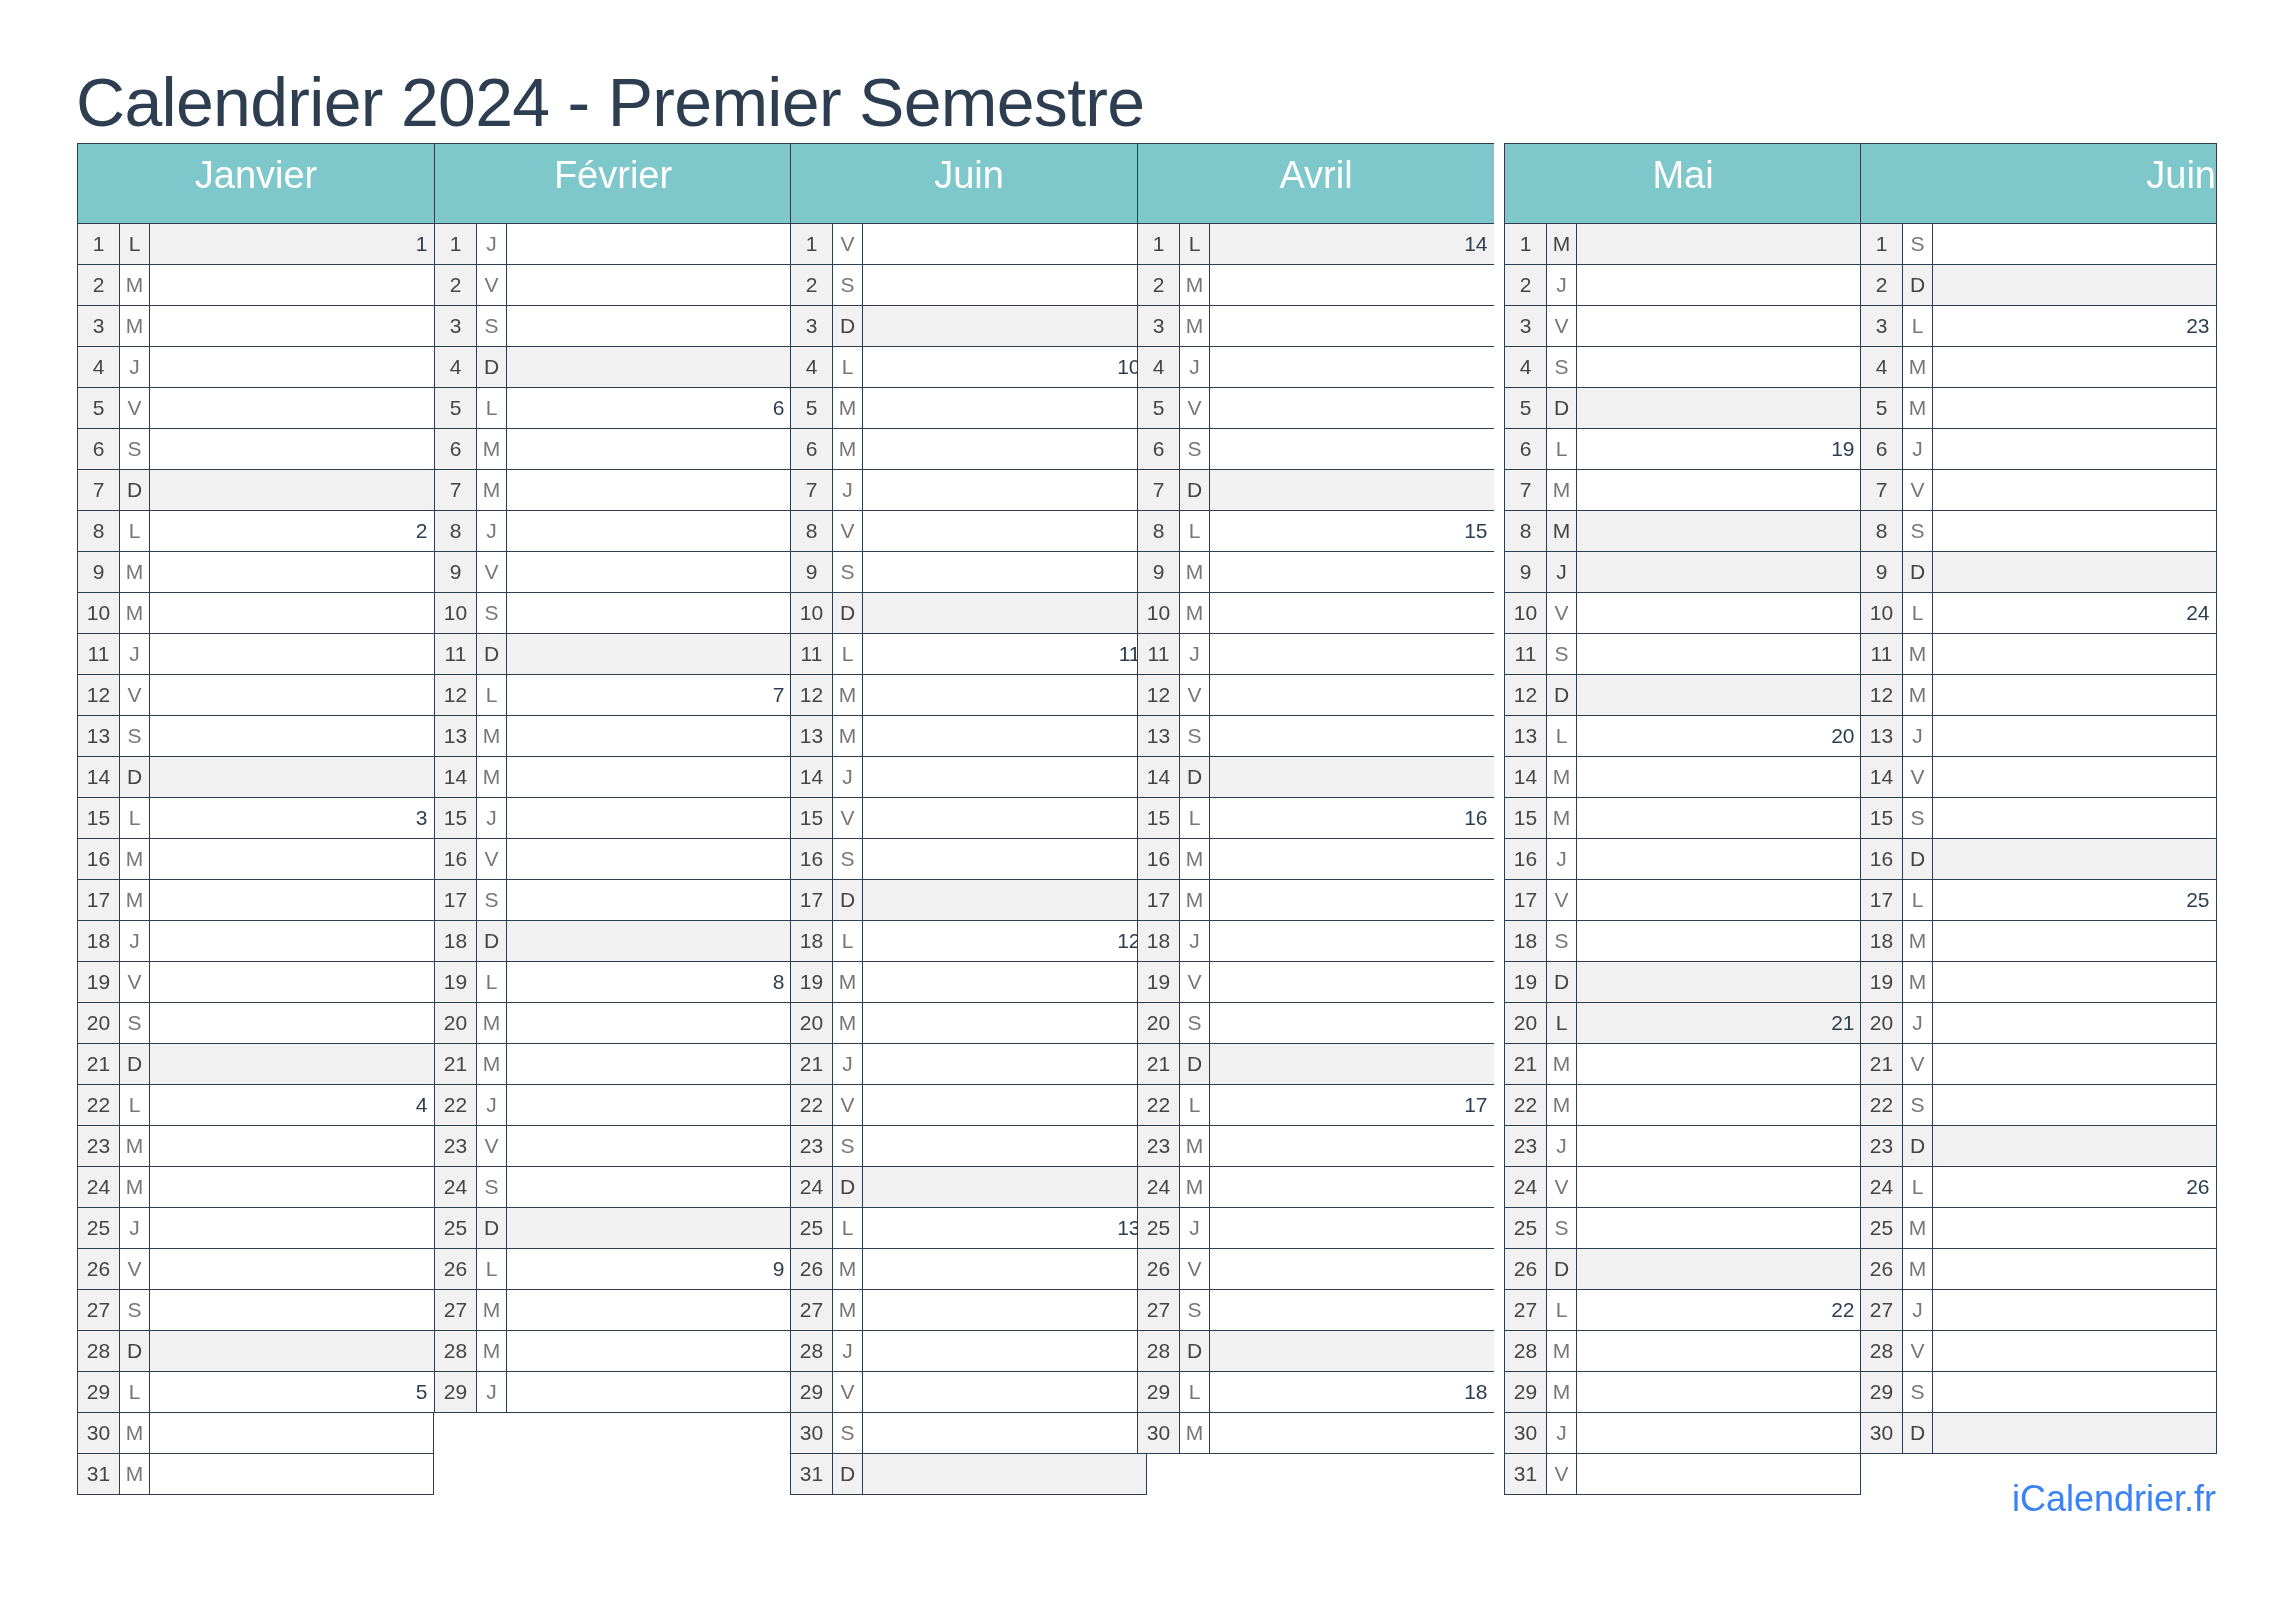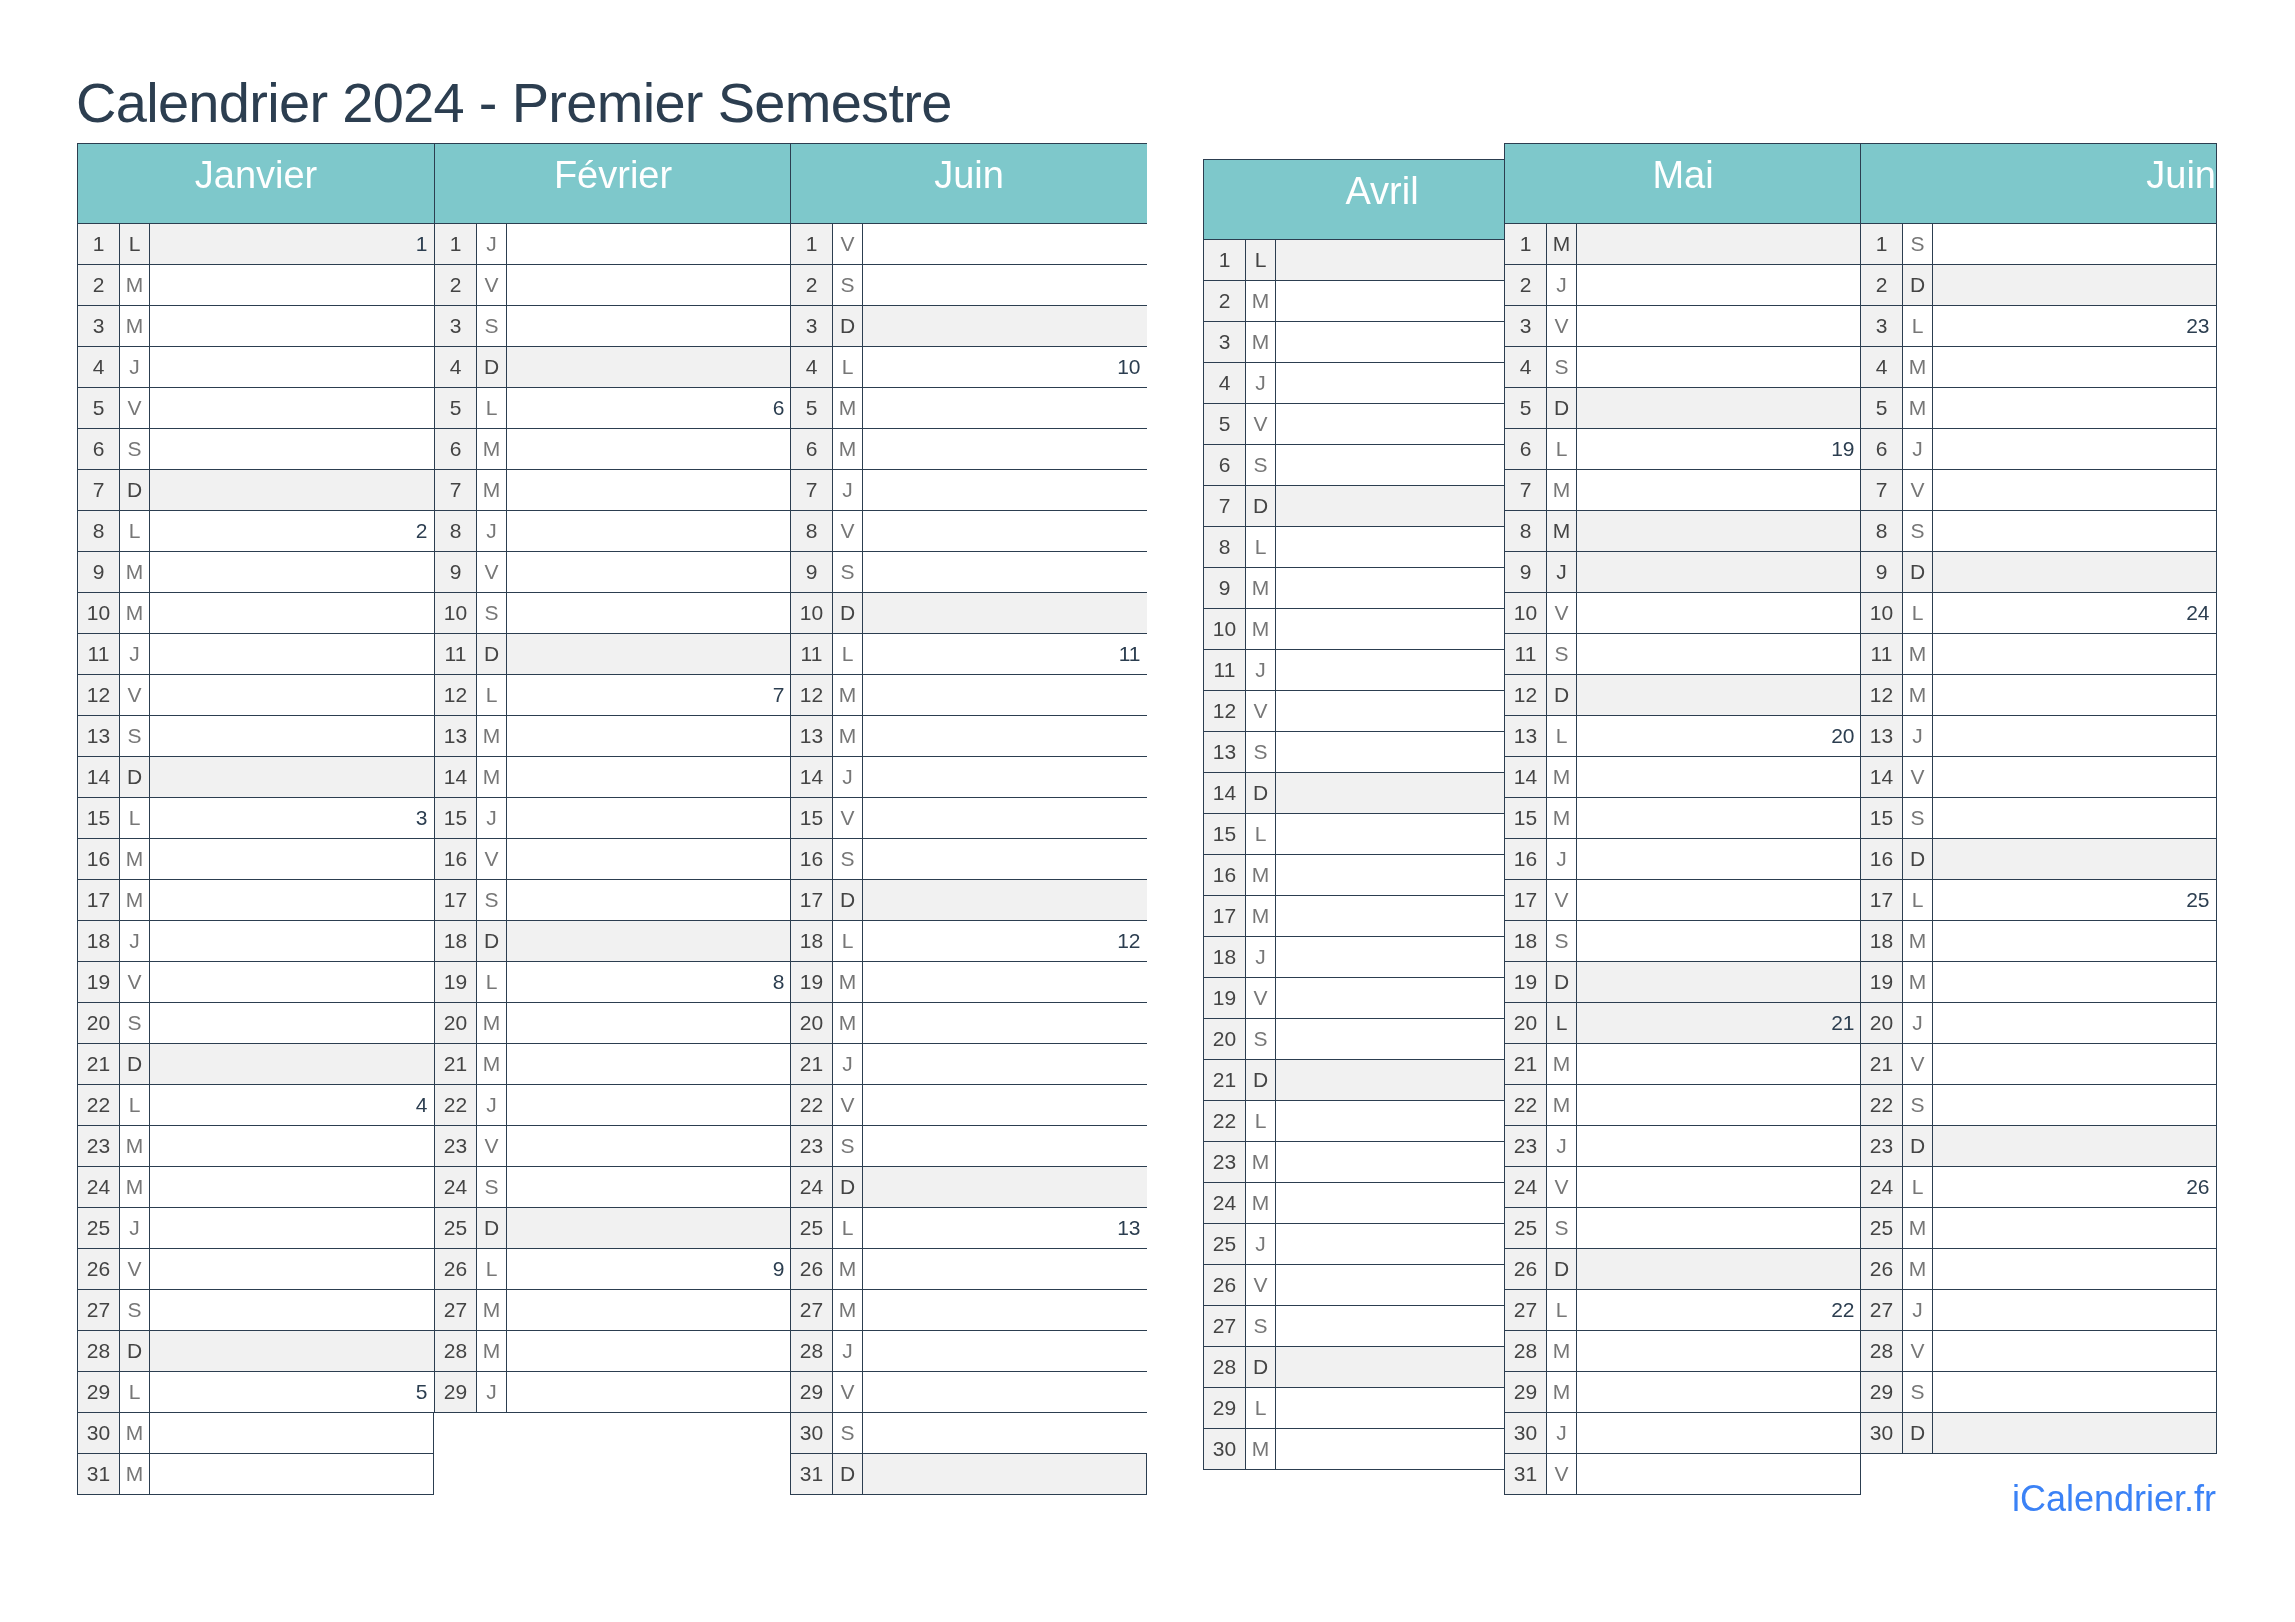--- a/index.html
+++ b/index.html
@@ -1,18 +1,18 @@
 <!DOCTYPE html>
 <html style="font-size:10.5px"><head>
 <meta charset="utf-8">
 <style>
   html, body { margin:0; padding:0; background:#ffffff; }
   body { width:2295px; height:1622px; position:relative; overflow:hidden;
          font-family:"Liberation Sans", "DejaVu Sans", sans-serif; }
-  .title { position:absolute; left:76px; top:63px; font-size:56px; line-height:79px;
+  .title { position:absolute; left:76px; top:63px; font-size:68px; line-height:79px;
            color:#2c3e50; white-space:nowrap; letter-spacing:-0.7px; }
   .table { position:absolute; left:77px; top:143px; width:2141px; height:1335px; }
   .month { position:absolute; top:0; width:357px; }
   .month-header { height:81px; background:#7ec8cb; border:1.3px solid #2c3e50; border-right:none;
                   box-sizing:border-box; color:#ffffff; font-size:38px; line-height:62px; text-align:center; }
   .month:last-child .month-header { border-right:1.3px solid #2c3e50;text-align:right; }
   .rows { position:relative; }
   .row { position:relative; height:41px; box-sizing:border-box; border-bottom:1.3px solid #2c3e50;
          display:flex; }
   .cell-num { width:43px; background:#f1f1f1; border-left:1.3px solid #2c3e50; border-right:1.3px solid #2c3e50;
@@ -495,21 +495,21 @@
           <div class="cell-letter">S</div>
           <div class="cell-body"></div>
         </div>
         <div class="row shade">
           <div class="cell-num">31</div>
           <div class="cell-letter">D</div>
           <div class="cell-body" style="border-right: 1.3px solid rgb(44, 62, 80);"></div>
         </div>
       </div>
     </div>
-    <div class="month" style="left: 1126px; margin-top: 16px;">
+    <div class="month" style="left: 1060px;">
       <div class="month-header">Avril</div>
       <div class="rows">
         <div class="row shade">
           <div class="cell-num">1</div>
           <div class="cell-letter">L</div>
           <div class="cell-body"><span>14</span></div>
         </div>
         <div class="row">
           <div class="cell-num">2</div>
           <div class="cell-letter">M</div>

